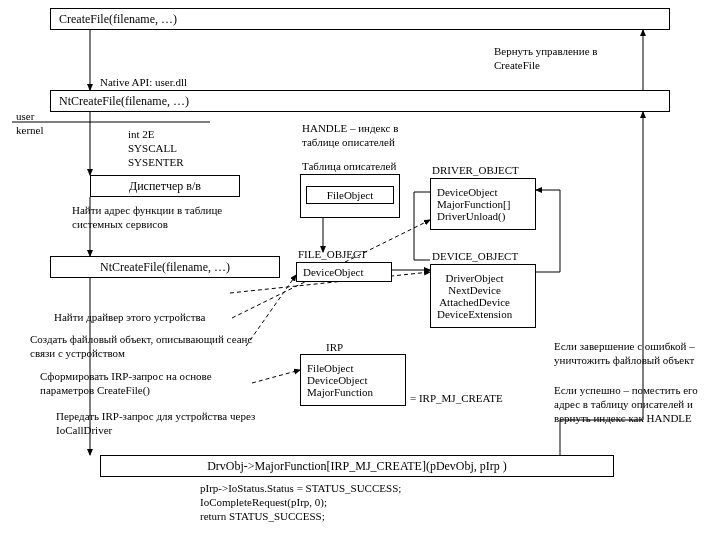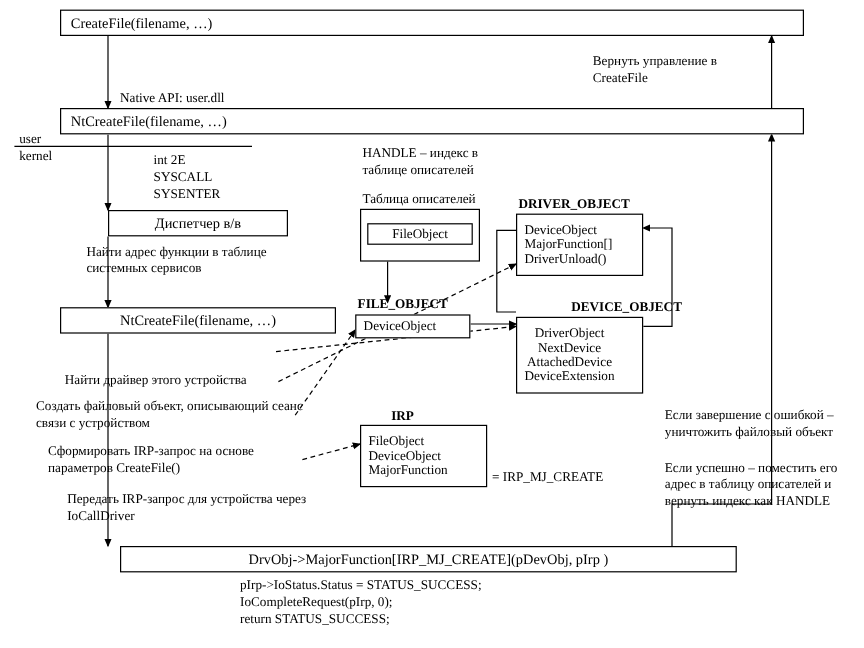--- a/index.html
+++ b/index.html
@@ -1,19 +1,19 @@
 <!DOCTYPE html>
 <html><head>
 <meta charset="utf-8">
 <style>
   body { margin:0; font-family:"Times New Roman",serif; font-size:12px; color:#000; background:#fff; }
   #stage { position:relative; width:720px; height:540px; }
   .box { position:absolute; border:1px solid #000; background:#fff; text-align:center; display:flex; align-items:center; justify-content:center; padding:2px 8px; box-sizing:border-box; }
   .note { position:absolute; font-size:11px; line-height:1.25; }
-  .bold { font-weight:700; }
+  .bold { font-weight:400; }
   svg { position:absolute; left:0; top:0; }
   .ln { stroke:#000; stroke-width:1; fill:none; }
   .dash { stroke-dasharray:4 3; }
   .arrow { fill:#000; }
 </style>
 </head>
 <body>
 <div id="stage">
 
 <svg width="720" height="540">
@@ -65,21 +65,21 @@
 <div class="box" style="left:306px; top:186px; width:88px; height:18px; font-size:11px;">FileObject</div>
 
 <div class="note bold" style="left:432px; top:164px;">DRIVER_OBJECT</div>
 <div class="box" style="left:430px; top:178px; width:106px; height:52px; justify-content:flex-start; text-align:left; padding:4px 6px; font-size:11px; white-space:pre-line;">DeviceObject
 MajorFunction[]
 DriverUnload()</div>
 
 <div class="note bold" style="left:298px; top:248px;">FILE_OBJECT</div>
 <div class="box" style="left:296px; top:262px; width:96px; height:20px; font-size:11px; justify-content:flex-start; padding-left:6px;">DeviceObject</div>
 
-<div class="note bold" style="left:432px; top:250px;margin-left:44px;">DEVICE_OBJECT</div>
+<div class="note bold" style="left:432px; top:250px;">DEVICE_OBJECT</div>
 <div class="box" style="left:430px; top:264px; width:106px; height:64px; justify-content:flex-start; text-align:center; padding:4px 6px; font-size:11px; white-space:pre-line;">DriverObject
 NextDevice
 AttachedDevice
 DeviceExtension</div>
 
 <div class="note bold" style="left:326px; top:341px;">IRP</div>
 <div class="box" style="left:300px; top:354px; width:106px; height:52px; justify-content:flex-start; text-align:left; padding:4px 6px; font-size:11px; white-space:pre-line;">FileObject
 DeviceObject
 MajorFunction</div>
 <div class="note" style="left:410px; top:392px; font-size:11px;">= IRP_MJ_CREATE</div>

